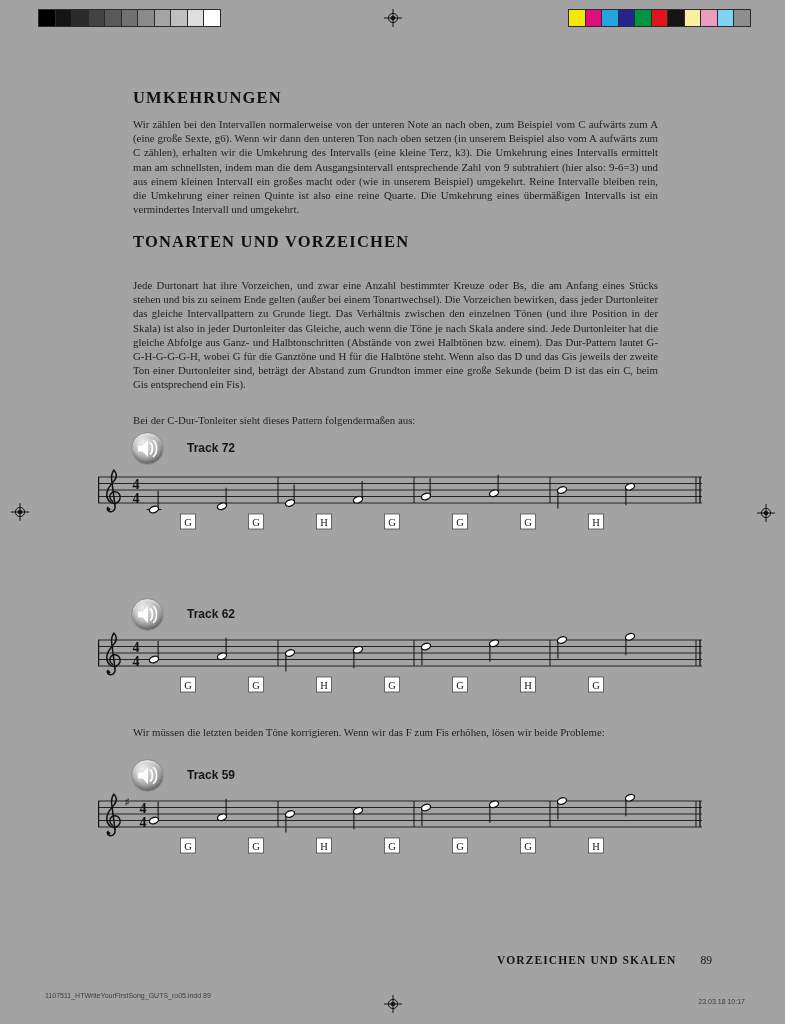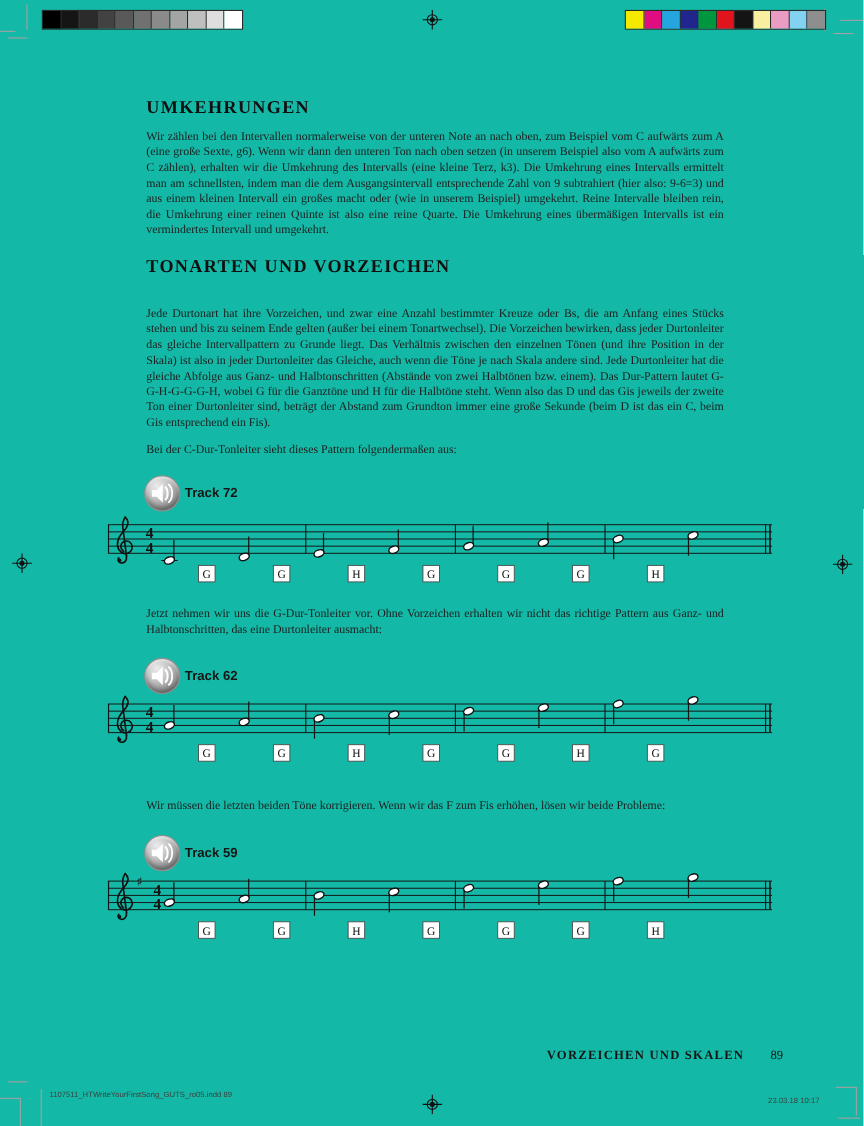--- a/index.html
+++ b/index.html
@@ -1,32 +1,32 @@
 <!DOCTYPE html>
 <html lang="de"><head>
 <meta charset="utf-8">
 <style>
   html,body{margin:0;padding:0;background:#ffffff;}
-  .page{position:relative;width:785px;height:1024px;background:#14b8a6;overflow:hidden;
+  .page{position:relative;width:785px;height:1024px;background:#a3a3a3;overflow:hidden;
         font-family:"Liberation Serif",serif;color:#1c1c1c;}
   
   .colorbar{position:absolute;top:9px;display:flex;border:1px solid #2b2b2b;}
   .colorbar span{display:block;width:15.5px;height:16px;border-right:1px solid #2b2b2b;}
   .colorbar span:last-child{border-right:none;}
   
   .cropline{position:absolute;background:#a2a2a2;}
   .regmark{position:absolute;}
   
   .heading{position:absolute;left:133px;font-weight:bold;font-size:16.5px;
            letter-spacing:1.2px;color:#101010;white-space:nowrap;}
   .para{position:absolute;left:133px;width:525px;font-size:10.8px;line-height:14.2px;
         text-align:justify;color:#1d1d1d;}
   .para.single{text-align:left;}
   
-  .track-row{position:absolute;left:131px;display:flex;align-items:center;gap:4px;height:32px;}
+  .track-row{position:absolute;left:131px;display:flex;align-items:center;gap:23px;height:32px;}
   .track-icon{position:relative;width:31px;height:31px;border-radius:50%;
       background:radial-gradient(circle at 34% 28%, #ececec 0%, #c2c2c2 38%, #8d8d8d 72%, #6f6f6f 100%);
       border:1px solid #8f8f8f;box-shadow:inset 0 -3px 4px rgba(0,0,0,.28), inset 0 2px 2px rgba(255,255,255,.5);}
   .track-icon svg{position:absolute;left:2px;top:2px;}
   .track-label{font-family:"Liberation Sans",sans-serif;font-weight:bold;font-size:12px;color:#161616;}
   
   .staff-wrap{position:absolute;left:98px;width:604px;height:66px;}
   
   .footer{position:absolute;top:954px;right:73px;display:flex;align-items:baseline;gap:24px;}
   .footer-title{font-weight:bold;font-size:11.5px;letter-spacing:1.1px;color:#141414;white-space:nowrap;}
@@ -102,21 +102,21 @@
       <line x1="9" y1="0" x2="9" y2="18" stroke="#111" stroke-width="1"></line>
       <circle cx="9" cy="9" r="4.6" fill="none" stroke="#111" stroke-width="1"></circle>
       <circle cx="9" cy="9" r="2.3" fill="#111"></circle>
     </svg>
 
   <div class="heading" style="top:88px;">UMKEHRUNGEN</div>
   <div class="para" style="top:117px;">Wir zählen bei den Intervallen normalerweise von der unteren Note an nach oben, zum Beispiel vom C aufwärts zum A (eine große Sexte, g6). Wenn wir dann den unteren Ton nach oben setzen (in unserem Beispiel also vom A aufwärts zum C zählen), erhalten wir die Umkehrung des Intervalls (eine kleine Terz, k3). Die Umkehrung eines Intervalls ermittelt man am schnellsten, indem man die dem Ausgangsintervall entsprechende Zahl von 9 subtrahiert (hier also: 9-6=3) und aus einem kleinen Intervall ein großes macht oder (wie in unserem Beispiel) umgekehrt. Reine Intervalle bleiben rein, die Umkehrung einer reinen Quinte ist also eine reine Quarte. Die Umkehrung eines übermäßigen Intervalls ist ein vermindertes Intervall und umgekehrt.</div>
 
   <div class="heading" style="top:232px;">TONARTEN UND VORZEICHEN</div>
   <div class="para" style="top:278px;">Jede Durtonart hat ihre Vorzeichen, und zwar eine Anzahl bestimmter Kreuze oder Bs, die am Anfang eines Stücks stehen und bis zu seinem Ende gelten (außer bei einem Tonartwechsel). Die Vorzeichen bewirken, dass jeder Durtonleiter das gleiche Intervallpattern zu Grunde liegt. Das Verhältnis zwischen den einzelnen Tönen (und ihre Position in der Skala) ist also in jeder Durtonleiter das Gleiche, auch wenn die Töne je nach Skala andere sind. Jede Durtonleiter hat die gleiche Abfolge aus Ganz- und Halbtonschritten (Abstände von zwei Halbtönen bzw. einem). Das Dur-Pattern lautet G-G-H-G-G-G-H, wobei G für die Ganztöne und H für die Halbtöne steht. Wenn also das D und das Gis jeweils der zweite Ton einer Durtonleiter sind, beträgt der Abstand zum Grundton immer eine große Sekunde (beim D ist das ein C, beim Gis entsprechend ein Fis).</div>
-  <div class="para single" style="top:402px;">Bei der C-Dur-Tonleiter sieht dieses Pattern folgendermaßen aus:</div>
+  <div class="para single" style="top:413px;">Bei der C-Dur-Tonleiter sieht dieses Pattern folgendermaßen aus:</div>
 
   <div class="track-row" style="top:432px;">
     <div class="track-icon">
       <svg width="27" height="27" viewBox="0 0 27 27">
         <polygon points="4,10.5 8.5,10.5 14,5 14,22 8.5,16.5 4,16.5" fill="#ffffff"></polygon>
         <path d="M16.5,8 C19,10 19,17 16.5,19" fill="none" stroke="#ffffff" stroke-width="1.8" stroke-linecap="round"></path>
         <path d="M19.5,5.5 C23.5,9 23.5,18 19.5,21.5" fill="none" stroke="#ffffff" stroke-width="1.6" stroke-linecap="round"></path>
       </svg>
     </div>
     <span class="track-label">Track 72</span>
@@ -185,21 +185,20 @@
           <rect x="422.5" y="47" width="15" height="15" fill="#ffffff" stroke="#4a4a4a" stroke-width="0.8"></rect>
           <text x="430" y="58.6" text-anchor="middle" font-size="10.5" font-family="&quot;Liberation Serif&quot;, serif" font-weight="normal" fill="#101010">G</text>
         </g>
         <g>
           <rect x="490.5" y="47" width="15" height="15" fill="#ffffff" stroke="#4a4a4a" stroke-width="0.8"></rect>
           <text x="498" y="58.6" text-anchor="middle" font-size="10.5" font-family="&quot;Liberation Serif&quot;, serif" font-weight="normal" fill="#101010">H</text>
         </g>
       </svg>
   </div>
 
-  <div class="para" style="top:551px;">Jetzt nehmen wir uns die G-Dur-Tonleiter vor. Ohne Vorzeichen erhalten wir nicht das richtige Pattern aus Ganz- und Halbtonschritten, das eine Durtonleiter ausmacht:</div>
   <div class="track-row" style="top:598px;">
     <div class="track-icon">
       <svg width="27" height="27" viewBox="0 0 27 27">
         <polygon points="4,10.5 8.5,10.5 14,5 14,22 8.5,16.5 4,16.5" fill="#ffffff"></polygon>
         <path d="M16.5,8 C19,10 19,17 16.5,19" fill="none" stroke="#ffffff" stroke-width="1.8" stroke-linecap="round"></path>
         <path d="M19.5,5.5 C23.5,9 23.5,18 19.5,21.5" fill="none" stroke="#ffffff" stroke-width="1.6" stroke-linecap="round"></path>
       </svg>
     </div>
     <span class="track-label">Track 62</span>
   </div>

